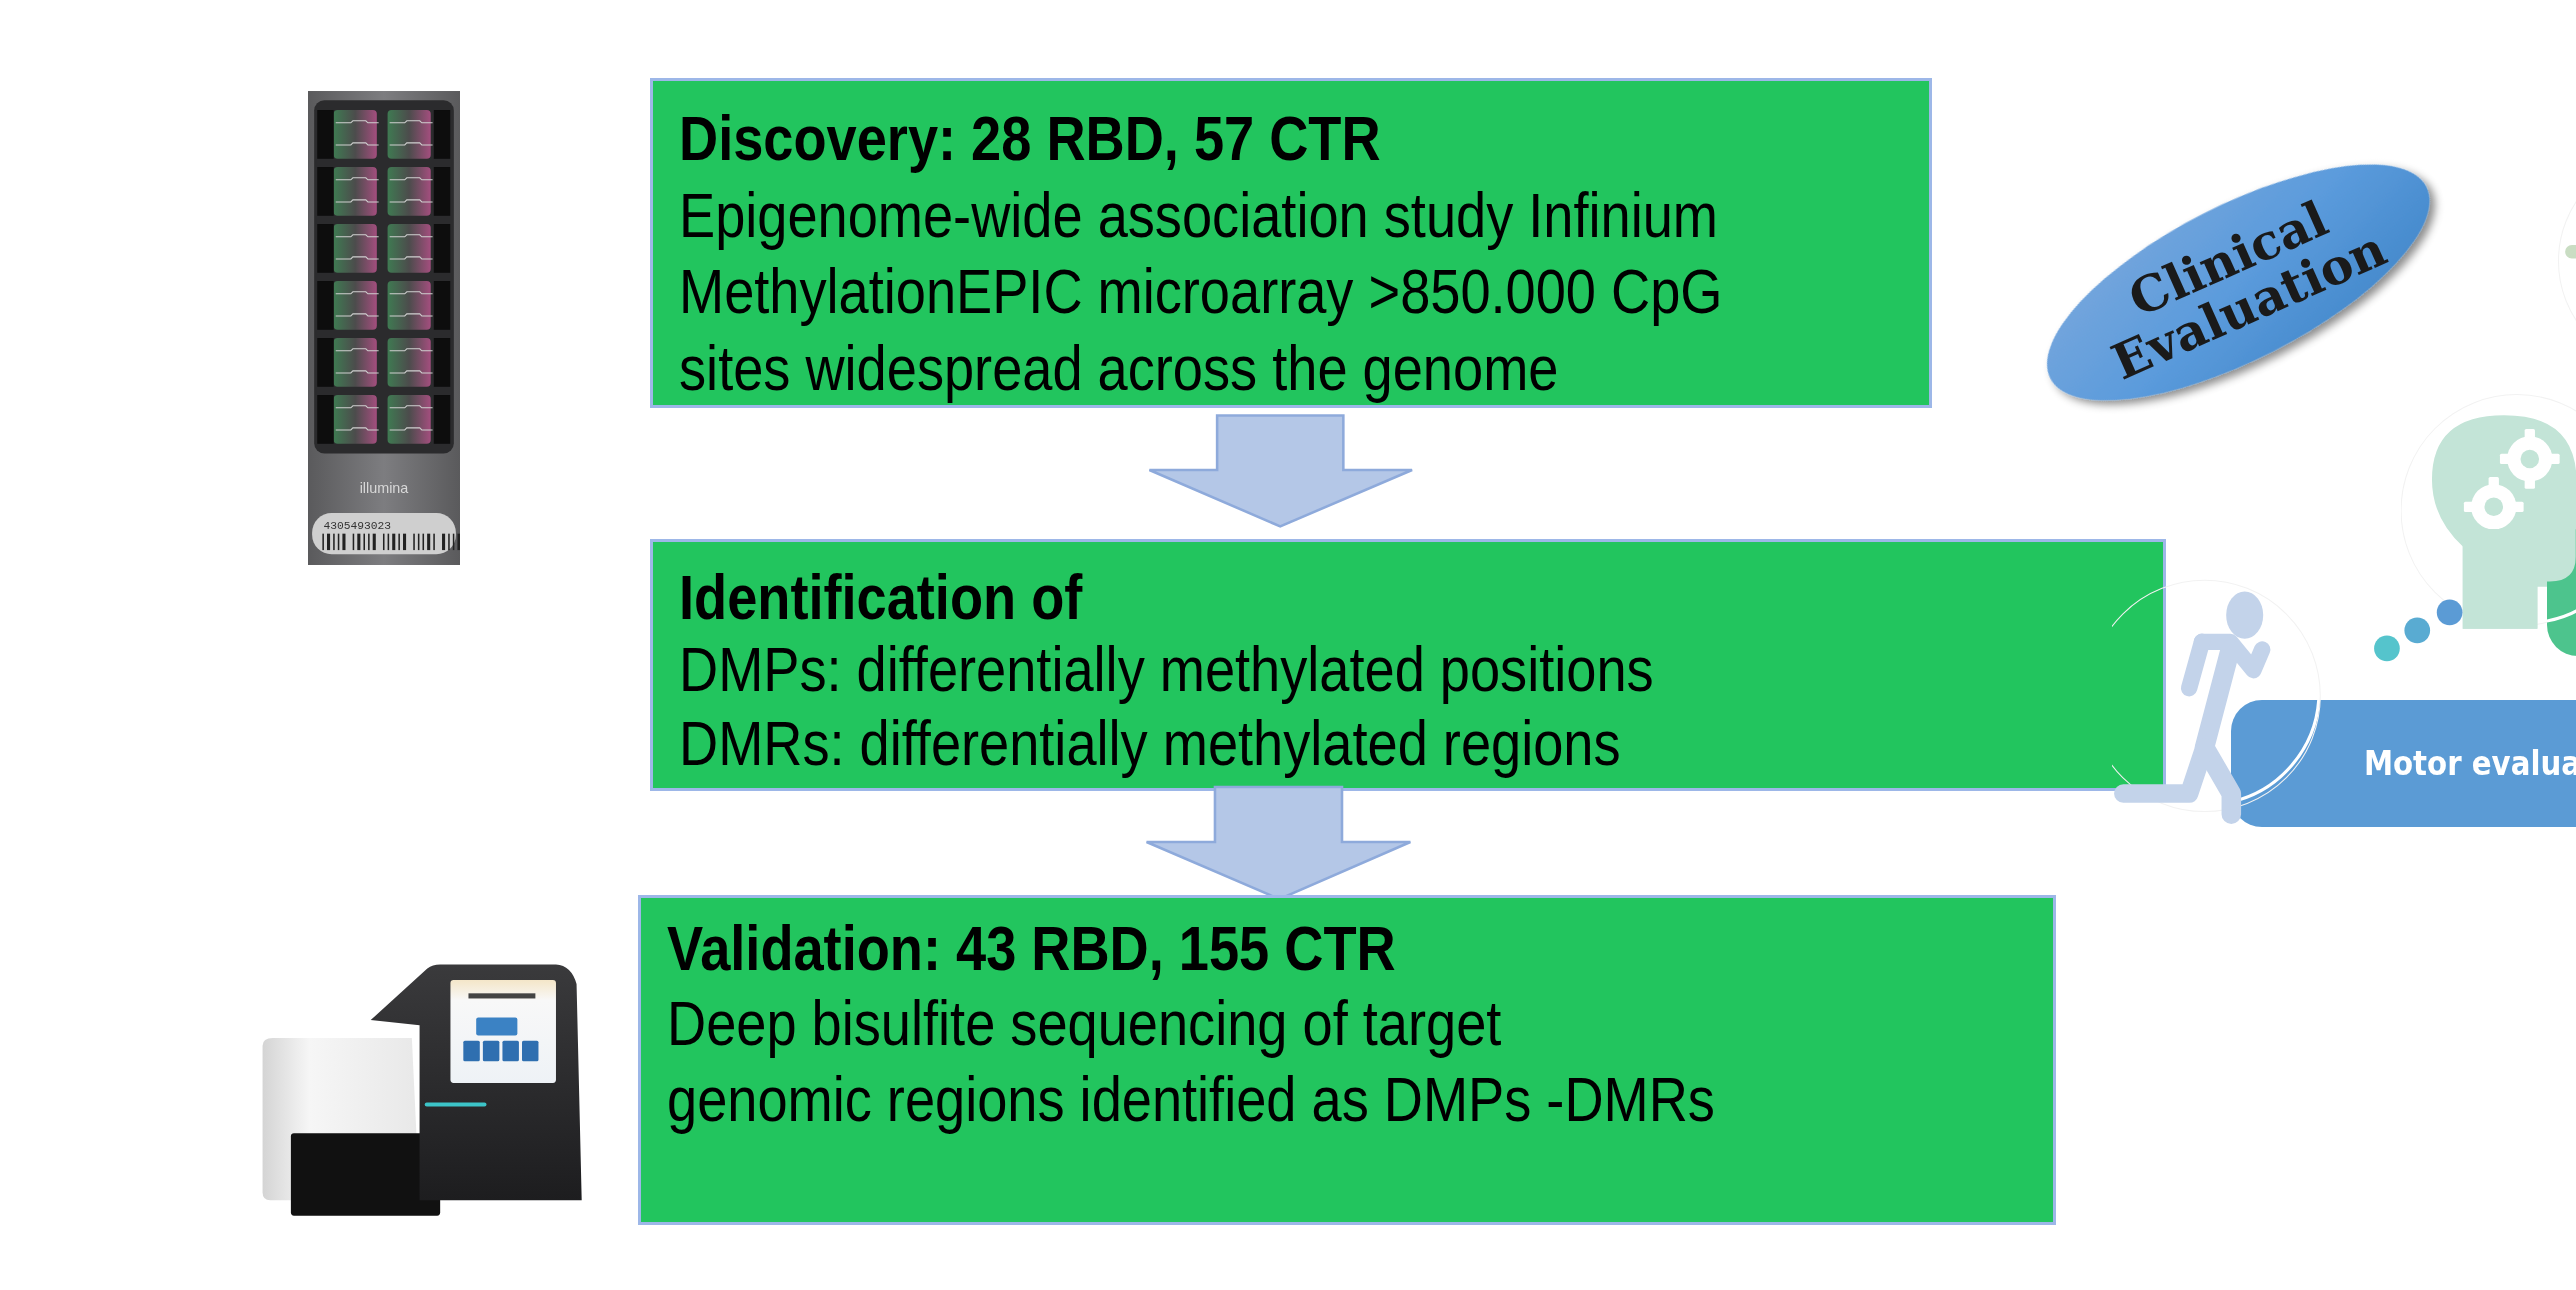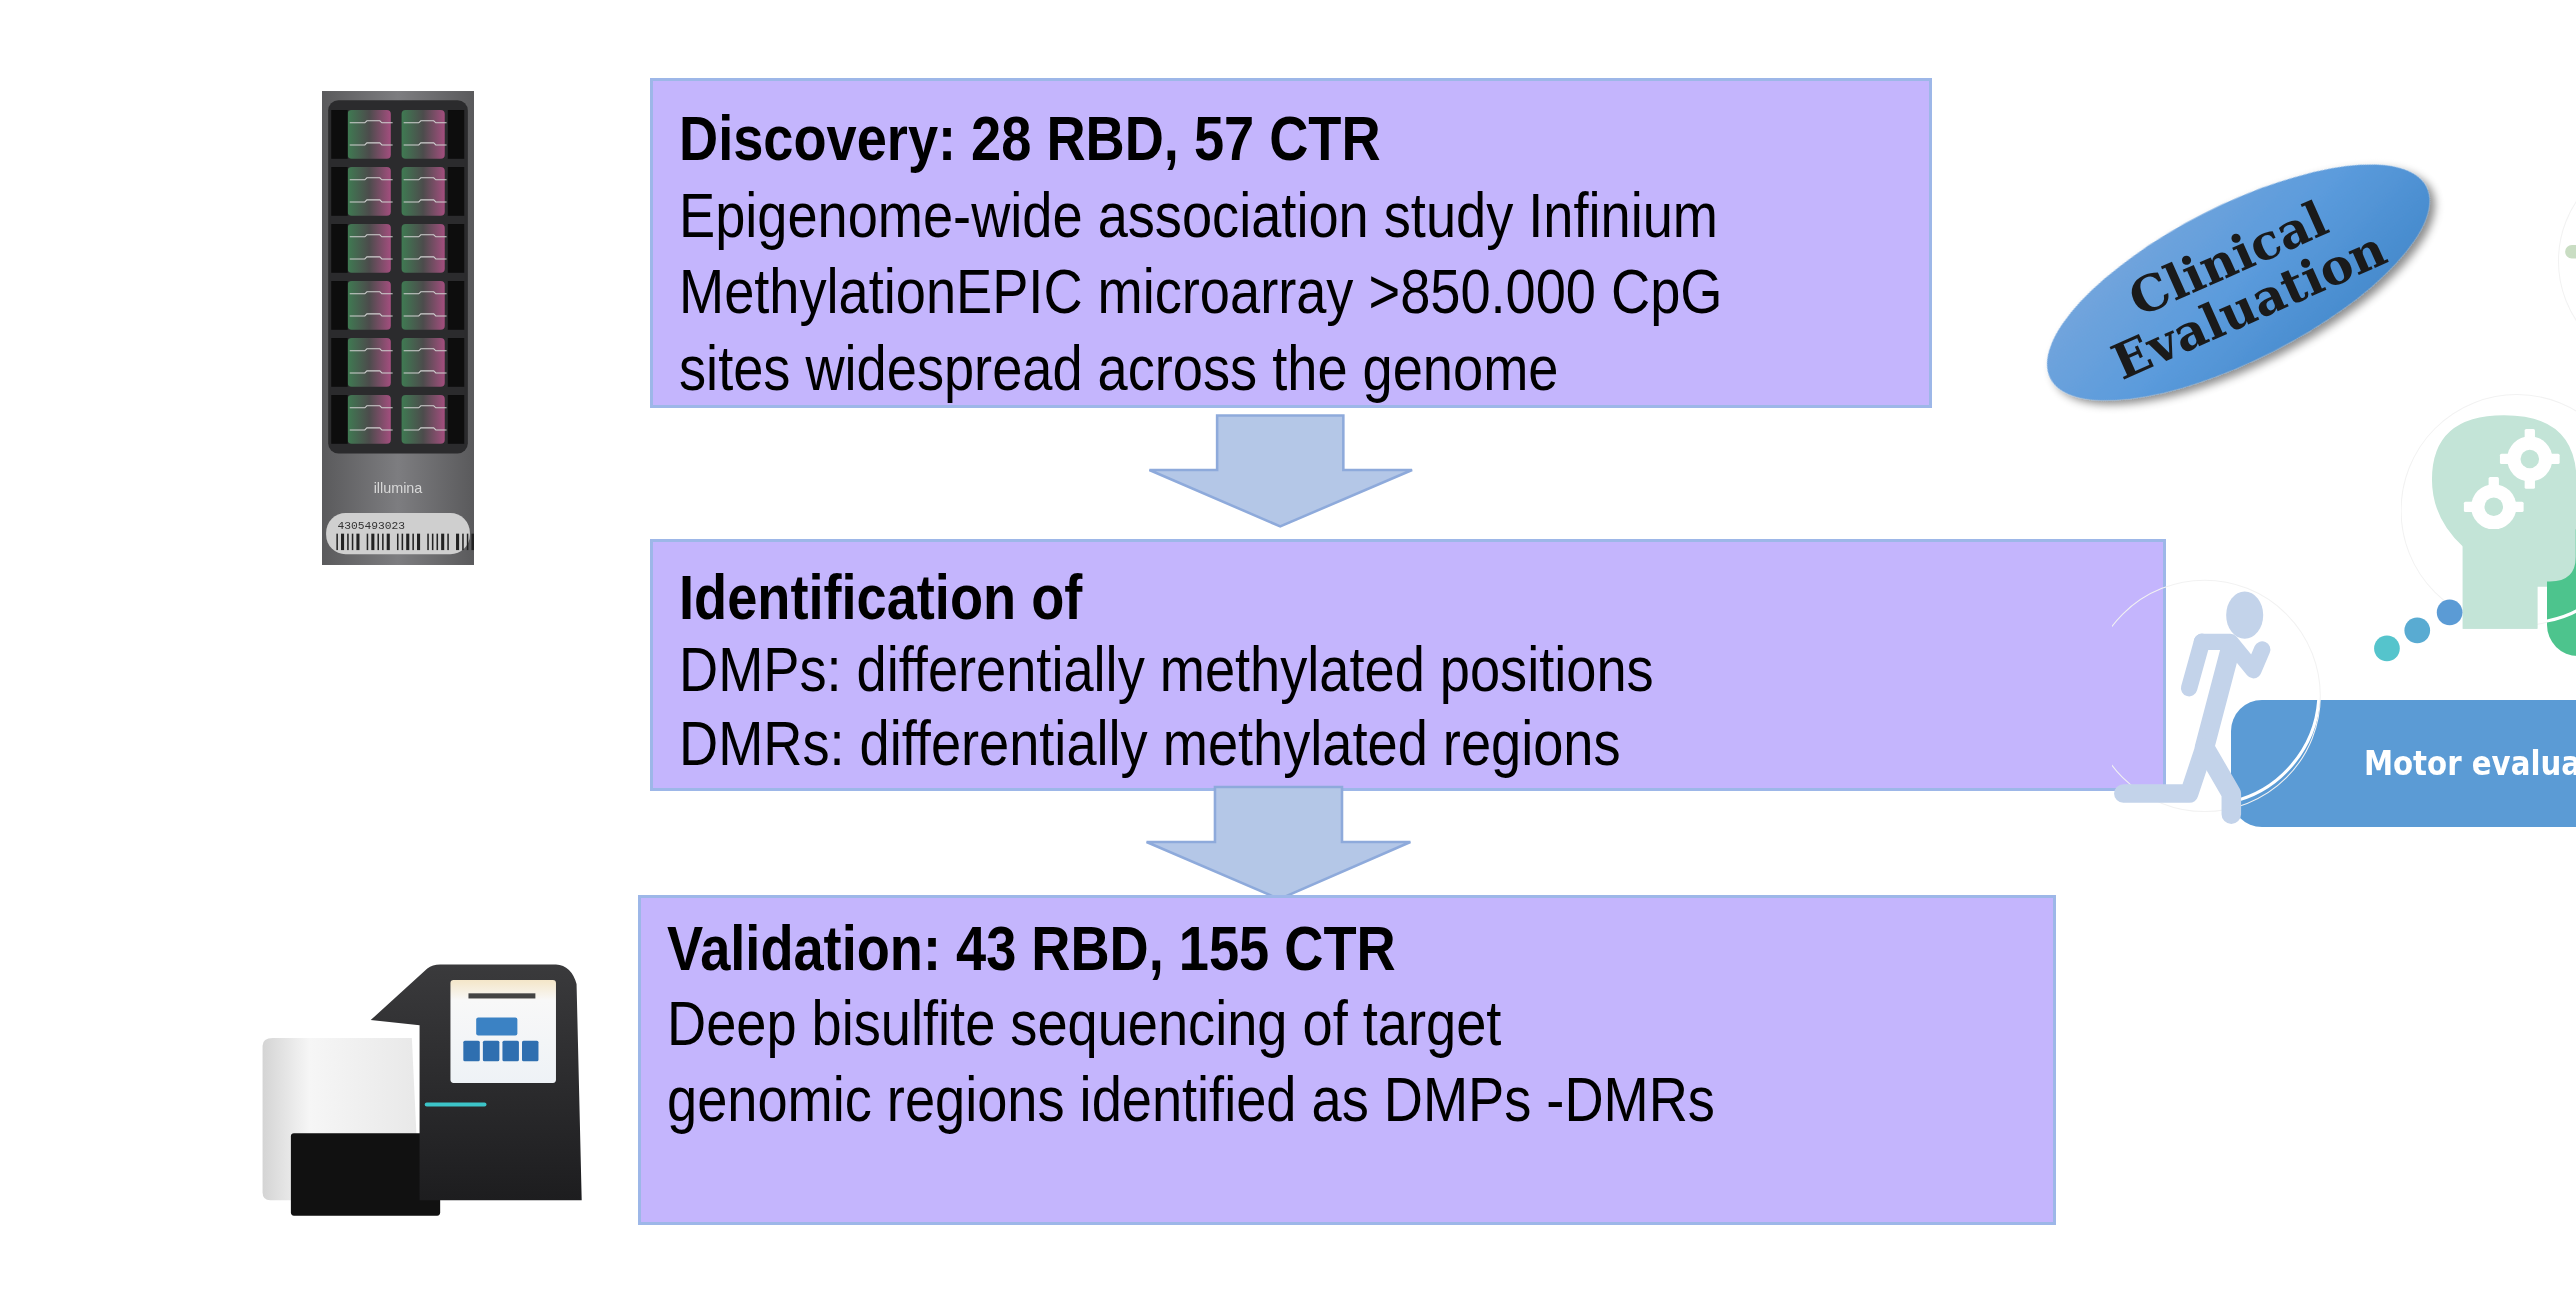--- a/index.html
+++ b/index.html
@@ -1,31 +1,31 @@
 <!DOCTYPE html>
 <html style="font-size:8.2px"><head>
 <meta charset="utf-8">
 <style>
   html, body { margin: 0; padding: 0; background: #ffffff; }
   body { width: 3694px; height: 1290px; position: relative; overflow: hidden; font-family: "Liberation Sans", sans-serif; }
   .abs { position: absolute; }
-  .flow-box { position: absolute; box-sizing: border-box; border: 3.6px solid #9db7e8; background: #c4b5fd; }
+  .flow-box { position: absolute; box-sizing: border-box; border: 3.6px solid #9db7e8; background: #22c55e; }
   .flow-text { position: absolute; left: 26px; white-space: nowrap; color: #000; transform-origin: 0 0; }
   .flow-title { font-weight: bold; font-size: 63px; line-height: 1; transform: scaleX(0.86); }
   .flow-line { font-size: 63px; line-height: 1; transform: scaleX(0.86); }
   .flow-arrow { position: absolute; }
   .eval-box { position: absolute; box-sizing: border-box; border-radius: 31px; color: #fff; font-weight: bold; text-align: center; display: flex; flex-direction: column; justify-content: center; align-items: center; font-family: "DejaVu Sans", sans-serif; overflow: hidden; }
   .eval-box .lbl { position: relative; z-index: 2; line-height: 1.25; font-size: 34px; transform: scaleX(0.86); }
   .oval-wrap { position: absolute; left: 2037px; top: 179px; width: 403px; height: 207px; }
   .oval-text { position: absolute; left: 50%; top: 50%; transform: translate(-50%,-50%) rotate(-24deg); font-family: "DejaVu Serif", serif; font-weight: bold; font-size: 49px; color: #1a1a1a; text-align: center; line-height: 1.05; white-space: nowrap; }
 </style>
 </head>
 <body>
 
-<div class="abs" style="left:322px; top:90px; width:172px; height:476px;">
+<div class="abs" style="left:308px; top:90px; width:172px; height:476px;">
   <svg width="152" height="476" viewBox="0 0 296 923">
     <defs>
       <linearGradient id="chipg" x1="0" x2="1" y1="0" y2="0">
         <stop offset="0" stop-color="#5a5a5c"></stop>
         <stop offset="0.5" stop-color="#7d7d80"></stop>
         <stop offset="1" stop-color="#5a5a5c"></stop>
       </linearGradient>
       <linearGradient id="wellg" x1="0" x2="1" y1="0" y2="0">
         <stop offset="0" stop-color="#3f7a52"></stop>
         <stop offset="0.5" stop-color="#4c4c4c"></stop>

